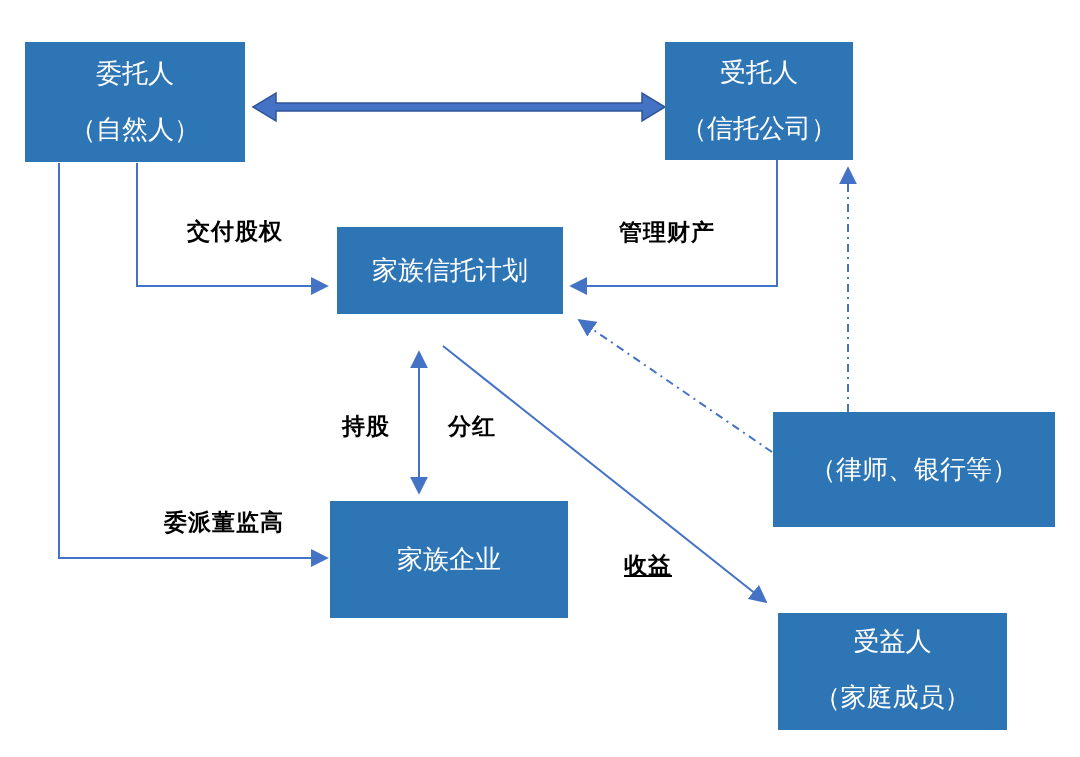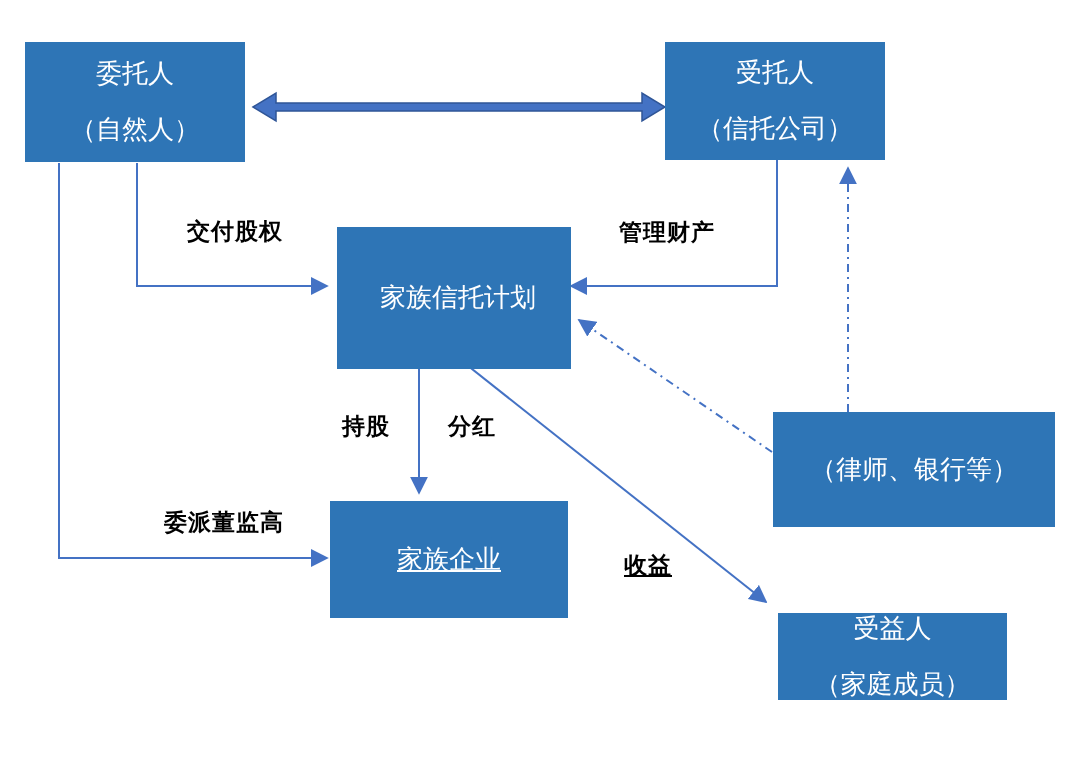--- a/index.html
+++ b/index.html
@@ -30,25 +30,25 @@
     flex-direction: column;
     align-items: center;
     justify-content: center;
     gap: 26px;
     font-size: 26px;
     line-height: 1.15;
     text-align: center;
     white-space: nowrap;
   }
   #node-settlor         { left:  25px; top:  42px; width: 220px; height: 120px; }
-  #node-trustee         { left: 665px; top:  42px; width: 220px; height: 118px; }
-  #node-trust-plan      { left: 337px; top: 227px; width: 226px; height: 142px; padding-left: 8px; }
-  #node-family-business { left: 330px; top: 501px; width: 238px; height: 117px; text-decoration: underline; }
+  #node-trustee         { left: 665px; top:  42px; width: 188px; height: 118px; }
+  #node-trust-plan      { left: 337px; top: 227px; width: 226px; height: 87px; }
+  #node-family-business { left: 330px; top: 501px; width: 238px; height: 117px; }
   #node-protector       { left: 773px; top: 412px; width: 282px; height: 115px; }
-  #node-beneficiary     { left: 778px; top: 613px; width: 229px; height: 87px; }
+  #node-beneficiary     { left: 778px; top: 613px; width: 229px; height: 117px; font-family: Liberation Mono, monospace; }
   .edge-label {
     position: absolute;
     color: #000000;
     font-weight: 700;
     font-size: 23px;
     text-align: center;
     white-space: nowrap;
     letter-spacing: 1px;
   }
   #label-sign-contract   { left: 340px; top:  26px; width: 250px; font-size: 33px; }

